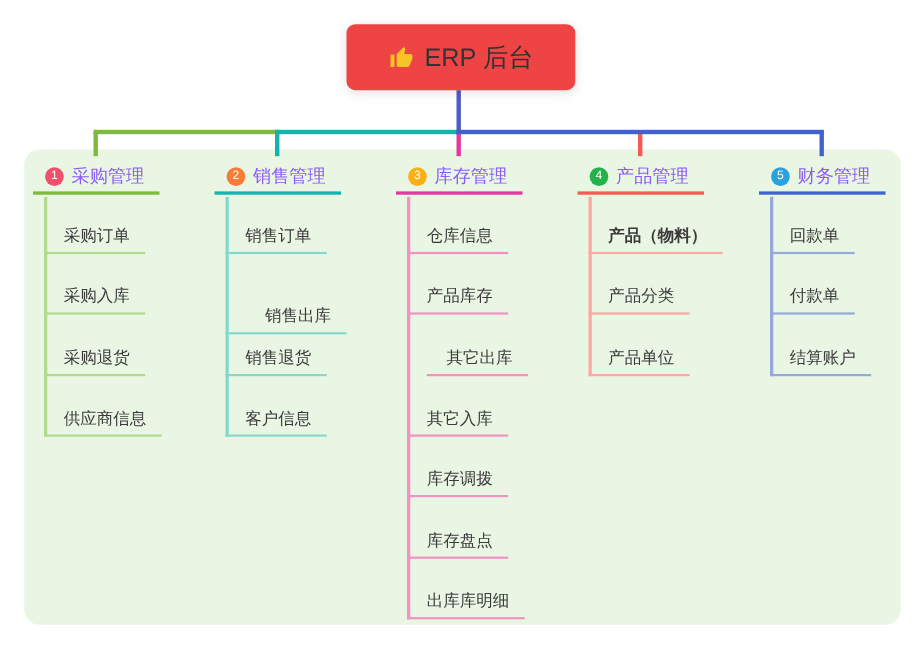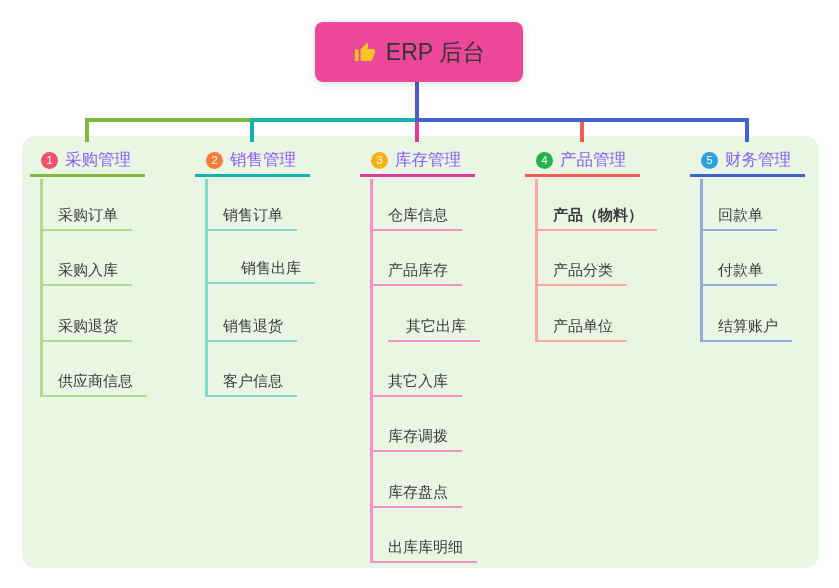--- a/index.html
+++ b/index.html
@@ -12,21 +12,21 @@
   }
   .panel{
     position:absolute;
     left:22px;top:136px;width:797px;height:432px;
     background:#eaf6e4;
     border-radius:14px;
   }
   .root-node{
     position:absolute;
     left:315px;top:22px;width:208px;height:60px;
-    background:#ec4899;
+    background:#ef4444;
     border-radius:8px;
     box-shadow:0 2px 10px rgba(0,0,0,0.12);
     display:flex;align-items:center;justify-content:center;
     gap:9px;
     z-index:5;
     text-align:right;
   }
   .root-title{
     font-size:23px;color:#333333;font-weight:500;
     white-space:nowrap;
@@ -89,21 +89,21 @@
       <div class="child-item" style="left: 40px; top: 203px; border-bottom: 2.5px solid rgb(179, 217, 141);">采购订单</div>
       <div class="child-item" style="left: 40px; top: 258.3px; border-bottom: 2.5px solid rgb(179, 217, 141);">采购入库</div>
       <div class="child-item" style="left: 40px; top: 313.6px; border-bottom: 2.5px solid rgb(179, 217, 141);">采购退货</div>
       <div class="child-item" style="left: 40px; top: 368.9px; border-bottom: 2.5px solid rgb(179, 217, 141);">供应商信息</div>
       <div class="branch-title" style="left: 195px; border-bottom: 3.5px solid rgb(20, 179, 171);">
         <span class="badge" style="background: rgb(247, 124, 53);">2</span>
         <span class="t">销售管理</span>
       </div>
       <div class="trunk" style="left: 205px; top: 179px; height: 218.4px; background: rgb(134, 216, 207);"></div>
       <div class="child-item" style="left: 205px; top: 203px; border-bottom: 2.5px solid rgb(134, 216, 207);">销售订单</div>
-      <div class="child-item" style="left: 205px; top: 256px; border-bottom: 2.5px solid rgb(134, 216, 207); padding-left: 36px;">销售出库</div>
+      <div class="child-item" style="left: 205px; top: 276px; border-bottom: 2.5px solid rgb(134, 216, 207); padding-left: 36px;">销售出库</div>
       <div class="child-item" style="left: 205px; top: 313.6px; border-bottom: 2.5px solid rgb(134, 216, 207);">销售退货</div>
       <div class="child-item" style="left: 205px; top: 368.9px; border-bottom: 2.5px solid rgb(134, 216, 207);">客户信息</div>
       <div class="branch-title" style="left: 360px; border-bottom: 3.5px solid rgb(224, 58, 158);">
         <span class="badge" style="background: rgb(249, 176, 21);">3</span>
         <span class="t">库存管理</span>
       </div>
       <div class="trunk" style="left: 370px; top: 179px; height: 384.3px; background: rgb(242, 146, 196);"></div>
       <div class="child-item" style="left: 370px; top: 203px; border-bottom: 2.5px solid rgb(242, 146, 196);">仓库信息</div>
       <div class="child-item" style="left: 370px; top: 258.3px; border-bottom: 2.5px solid rgb(242, 146, 196);">产品库存</div>
       <div class="child-item" style="left: 370px; top: 313.6px; border-bottom: 2.5px solid rgb(242, 146, 196); margin-left: 18px;">其它出库</div>

